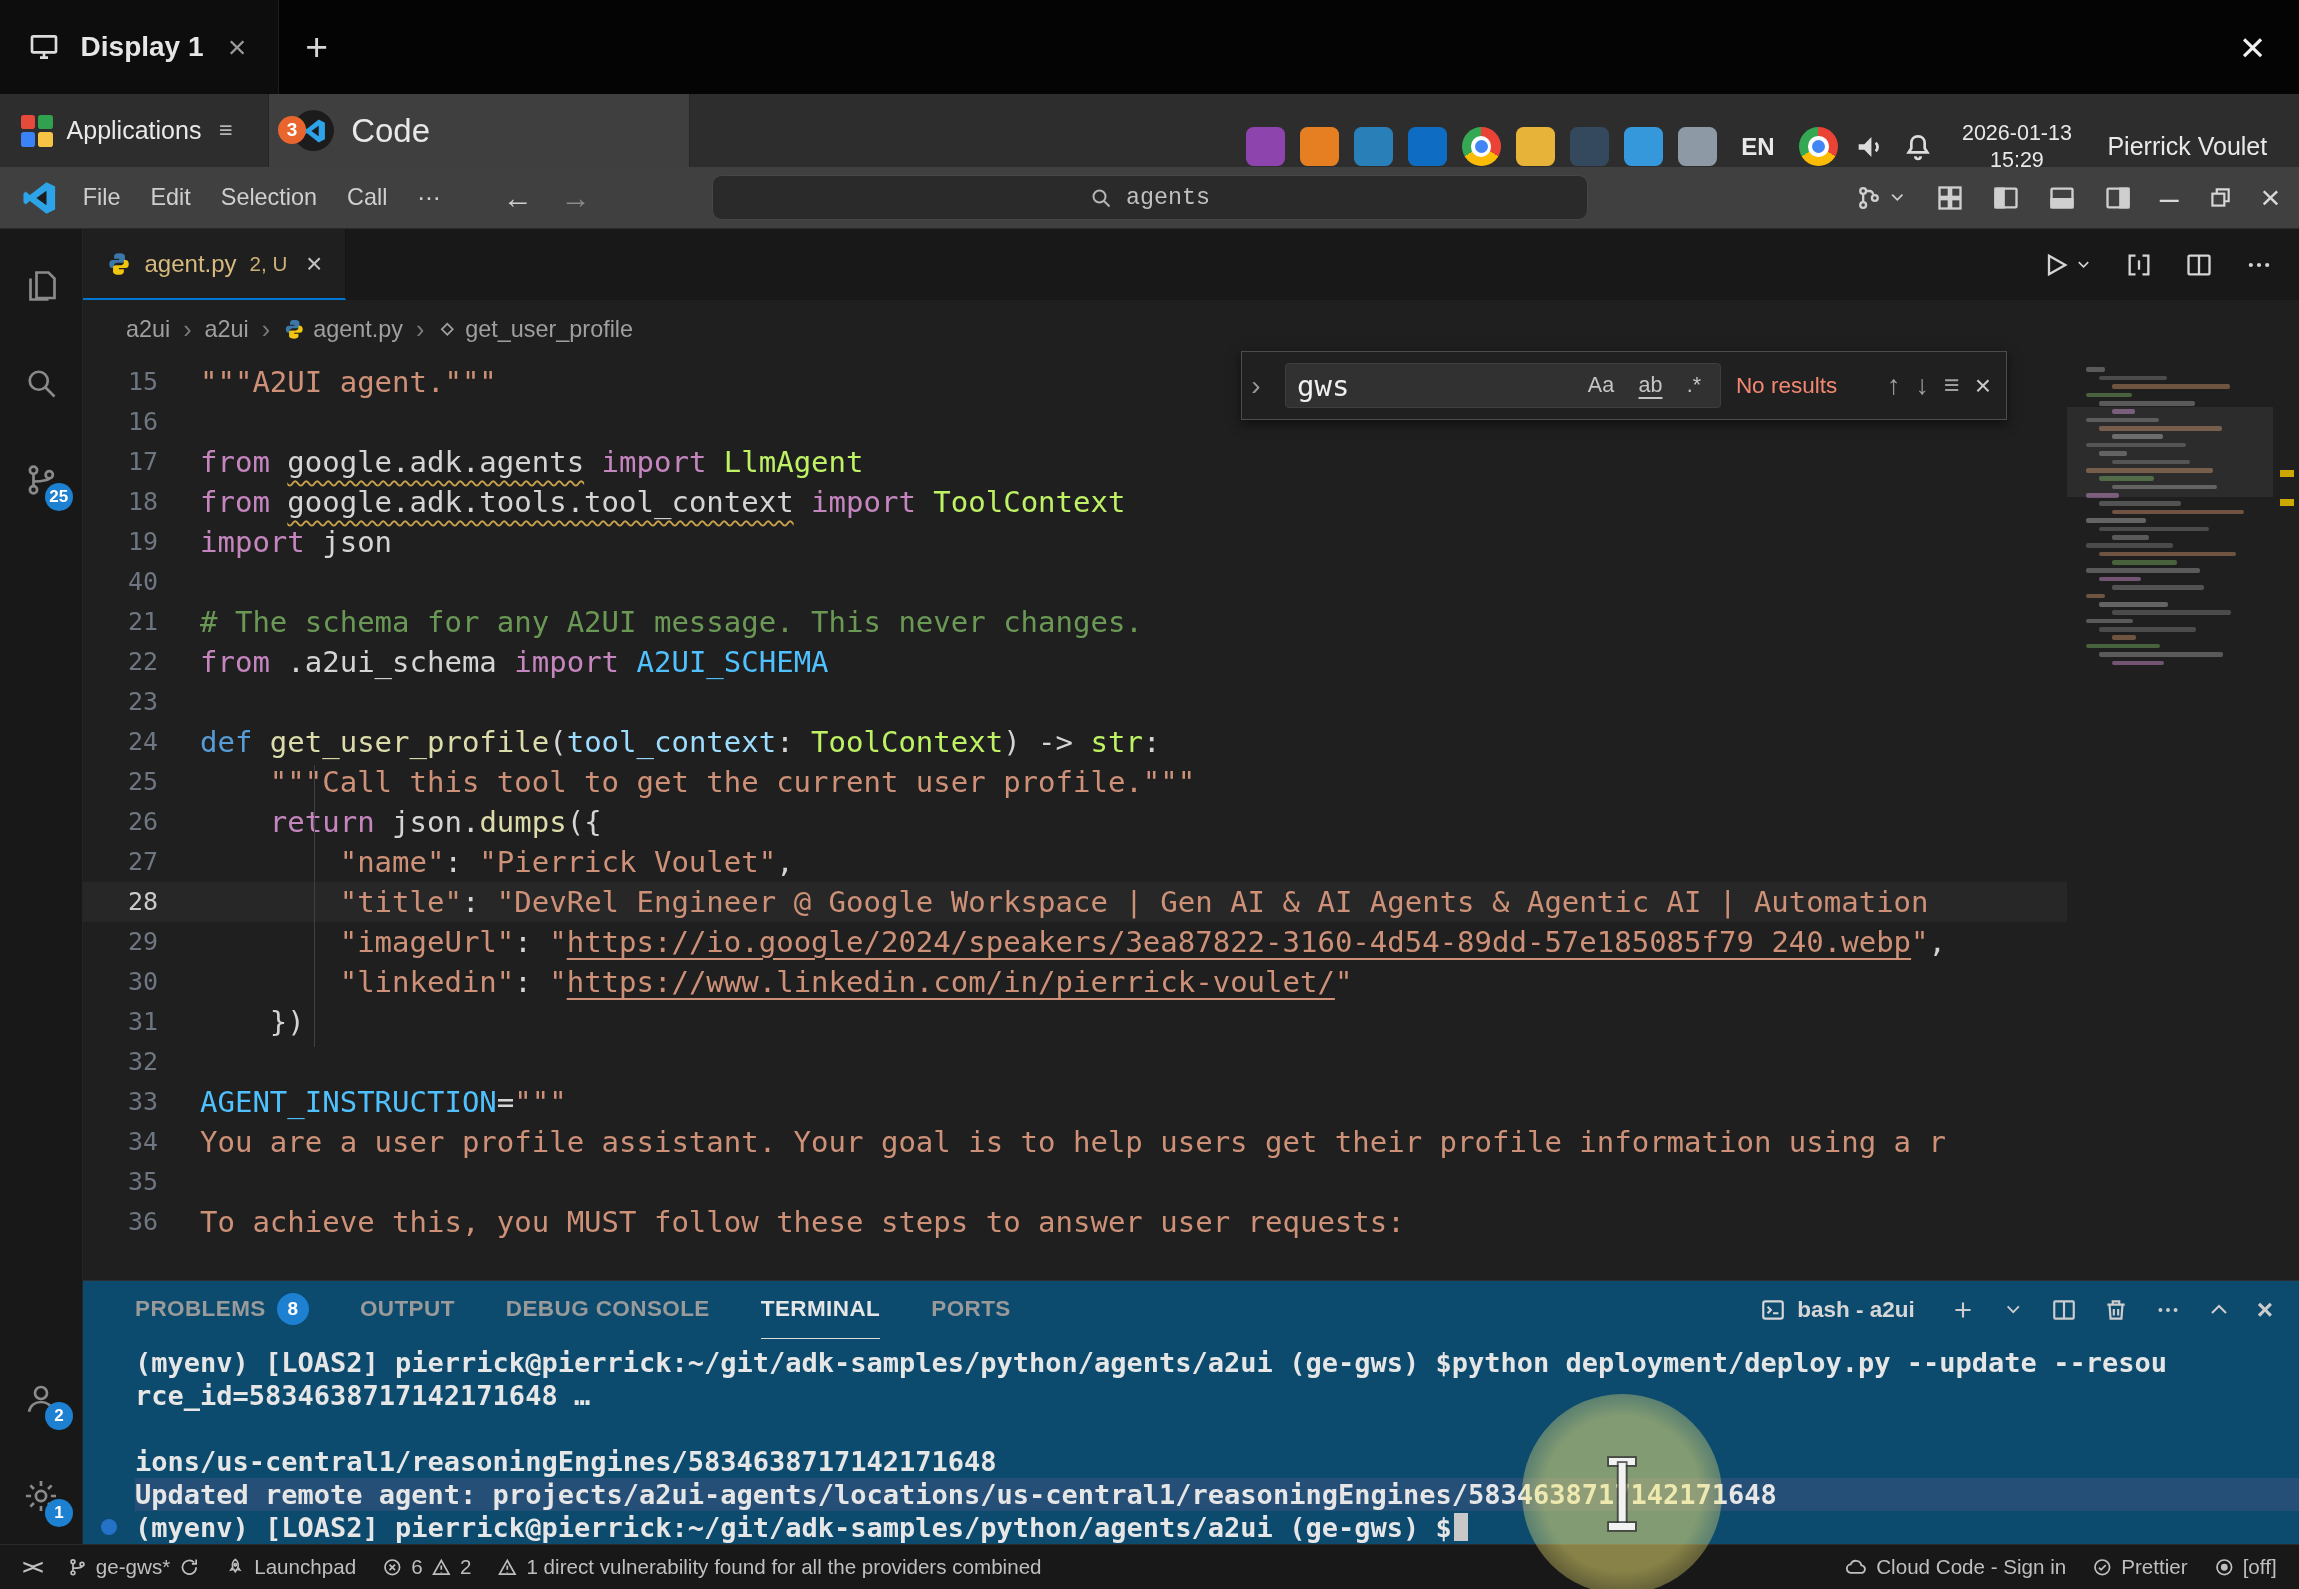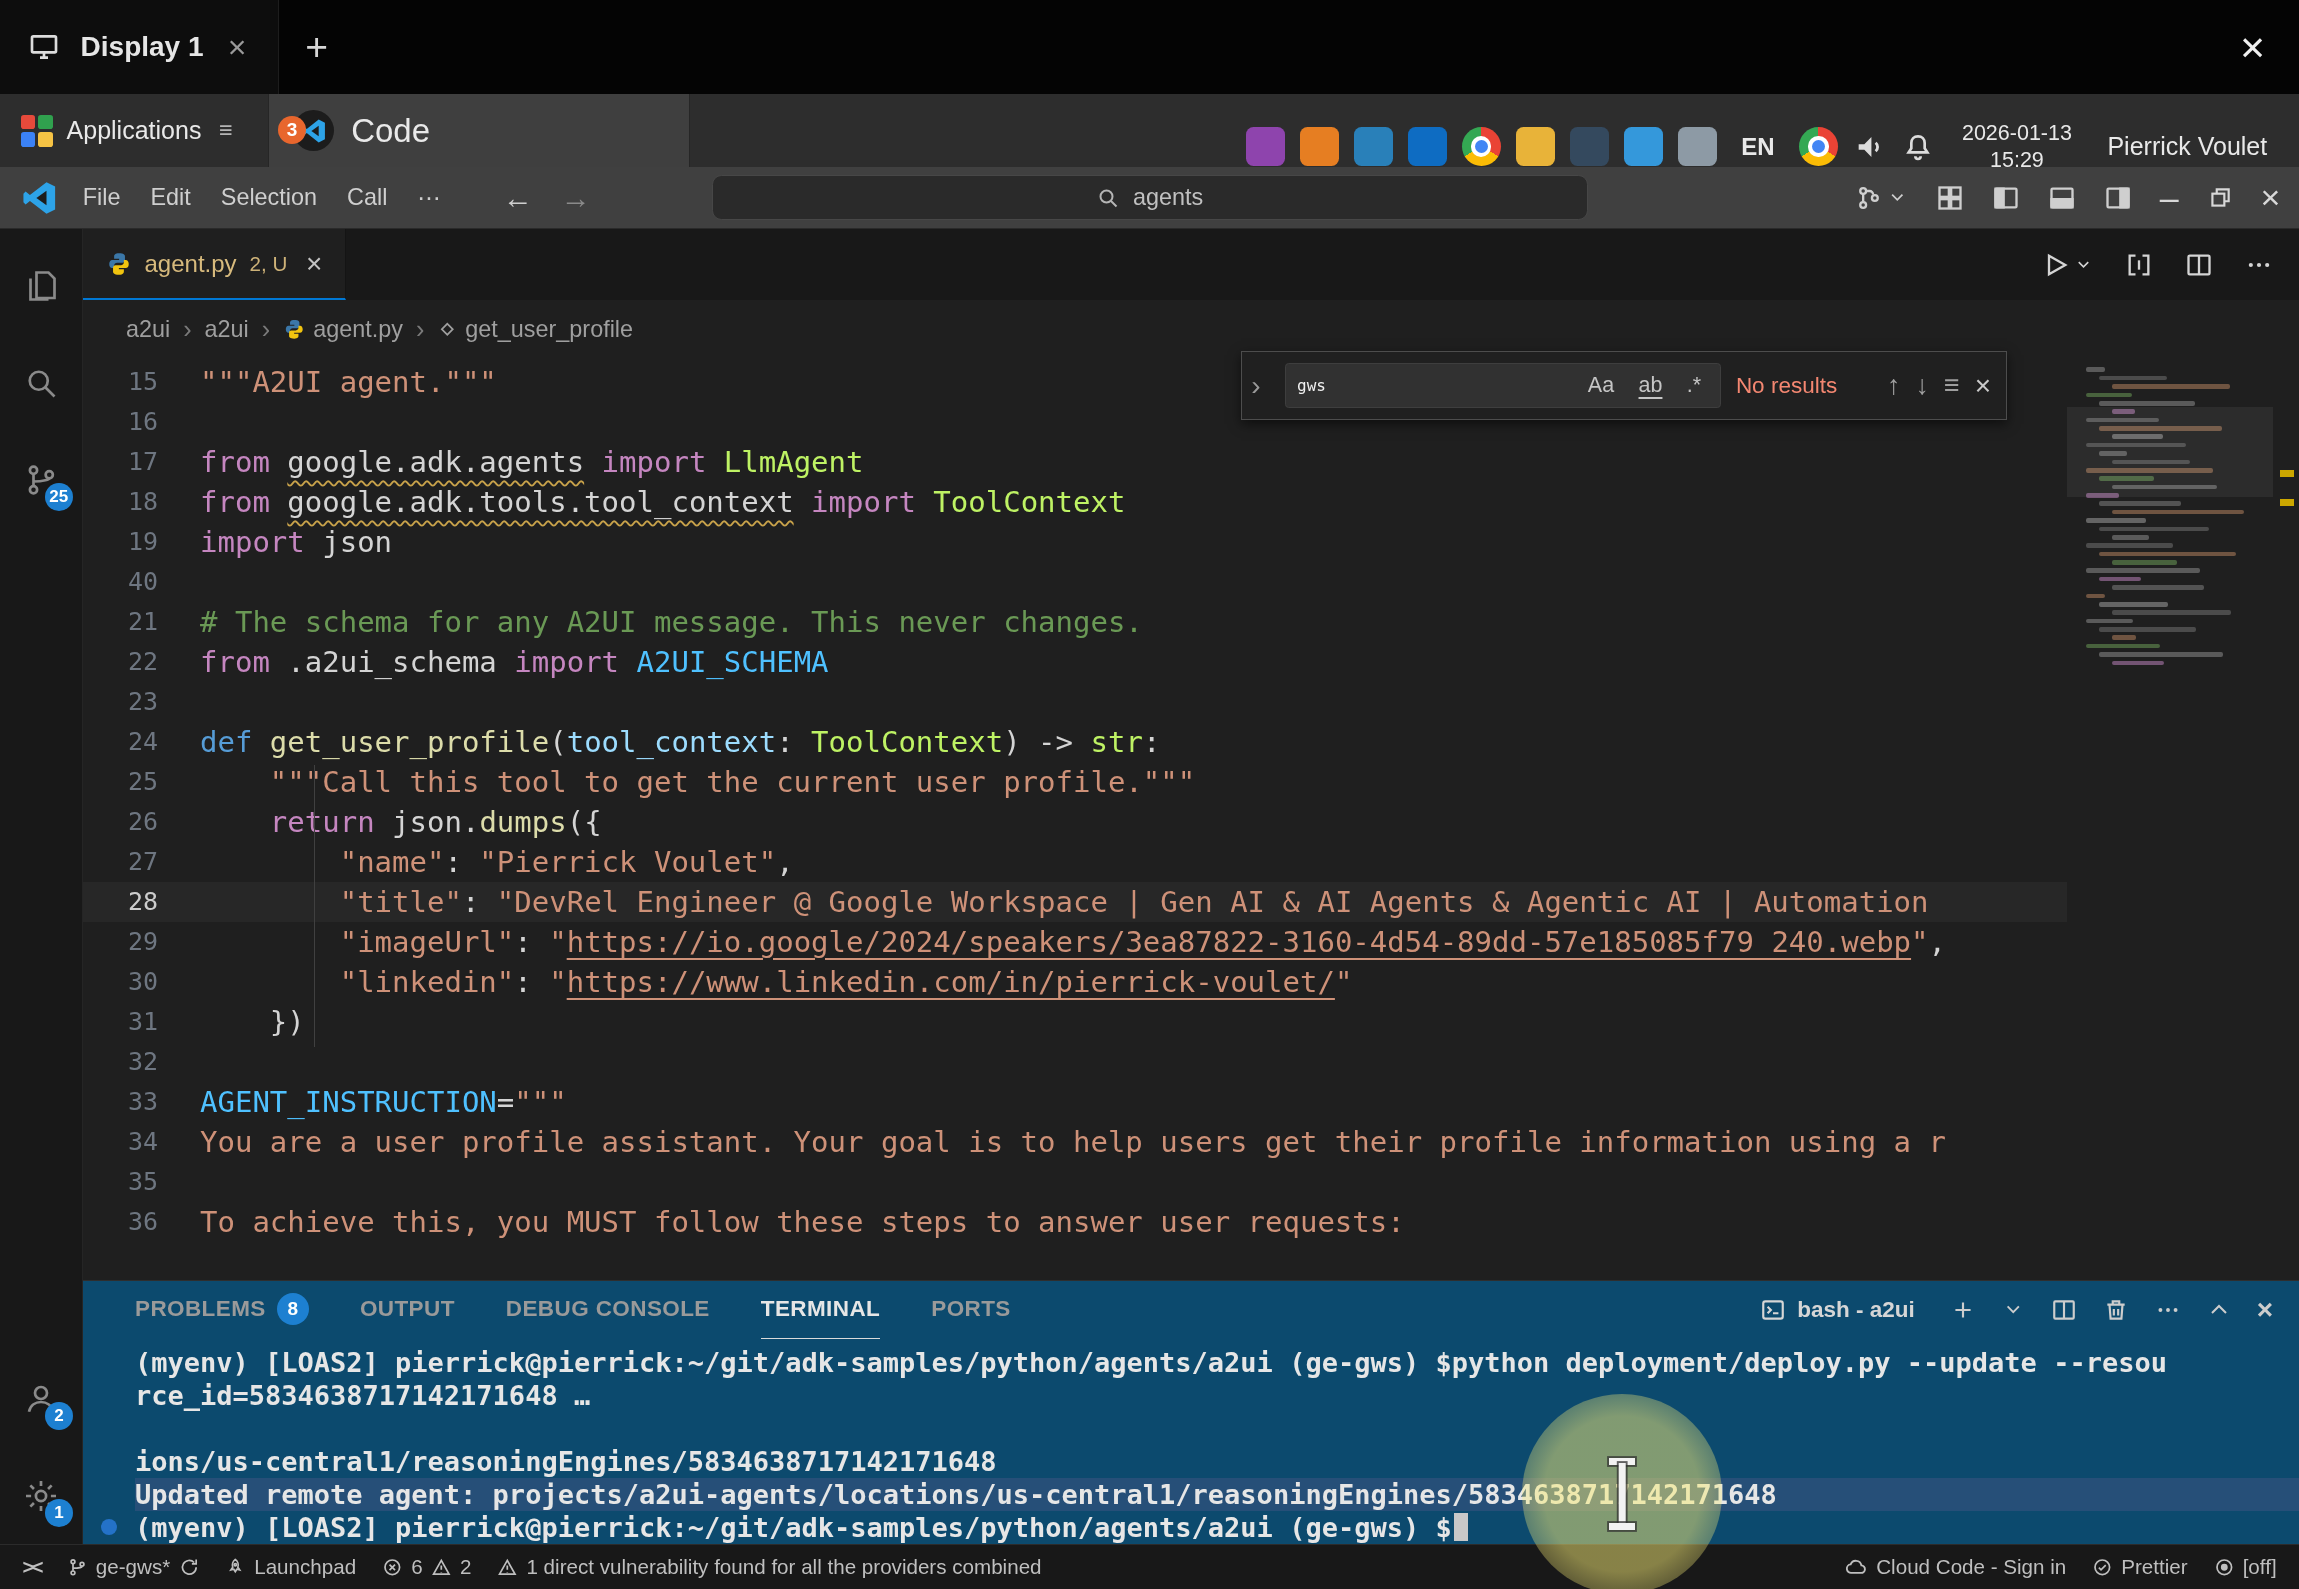--- a/index.html
+++ b/index.html
@@ -34,21 +34,21 @@
   .chrome-ico::after { content:""; position:absolute; inset:13px; border-radius:50%; background:#4285f4; }
   .clock { text-align:center; font-size:21.5px; line-height:1.25; margin:0 13px; }
   .user { font-size:25px; margin:0 20.6px 0 7.5px; white-space:nowrap; }
 
   
   .vscode { display:flex; flex-direction:column; height:1422px; }
   .titlebar { height:62px; background:#404040; border-bottom:0.9px solid #2a2a2a; display:flex; align-items:center; padding:0 13px; position:relative; }
   .menus { display:flex; align-items:center; }
   .menu-item { font-size:23.4px; color:#cfcfcf; padding:7.5px 15px; border-radius:7.5px; }
   .nav { display:flex; gap:28px; margin:0 28px 0 47px; color:#cfcfcf; font-size:30px; }
-  .cmd-center { position:absolute; left:50%; transform:translateX(-50%); width:876px; height:45px; background:#2a2a2a; border:0.9px solid #474747; border-radius:9.4px; display:flex; align-items:center; justify-content:center; gap:13px; color:#c0c0c0; font-size:23.4px; }
+  .cmd-center { position:absolute; left:50%; transform:translateX(-50%); width:876px; height:45px; background:#2a2a2a; border:0.9px solid #474747; border-radius:9.4px; display:flex; align-items:center; justify-content:center; gap:13px; color:#c0c0c0; font-size:23.4px;font-family:Liberation Mono, monospace; }
   .tb-right { margin-left:auto; display:flex; align-items:center; gap:28px; color:#cfcfcf; padding-right:5.6px; }
   .winctl { font-size:34px; color:#d8d8d8; }
 
   .main-row { flex:1; display:flex; min-height:0; }
   .activitybar { flex:0 0 83px; background:#181818; border-right:0.9px solid #252525; display:flex; flex-direction:column; align-items:center; padding:34px 0 26px; gap:52px; }
   .ab-item { position:relative; width:45px; height:45px; display:flex; align-items:center; justify-content:center; color:#8a8a8a; }
   .ab-badge { position:absolute; right:-9.4px; bottom:-9.4px; background:#1d80d1; min-width:28px; height:28px; border-radius:14px; color:#fff; font-size:17px; display:flex; align-items:center; justify-content:center; padding:0 4.7px; font-weight:600; }
   .ab-spacer { flex:1; }
 
   .workbench { flex:1; display:flex; flex-direction:column; min-width:0; position:relative; }
@@ -81,21 +81,21 @@
   .minimap { flex:0 0 206px; position:relative; padding:9.4px 0 0 15px; overflow:hidden; }
   .mmbar { height:4.7px; margin-bottom:3.7px; border-radius:1.9px; }
   .mm-viewport { position:absolute; left:0; right:0; top:49px; height:90px; background:rgba(255,255,255,0.06); }
   .scrollbar { flex:0 0 26px; position:relative; }
   .sb-marker { position:absolute; right:4.7px; width:14px; height:6.6px; background:#cca700; }
 
   
   .find { position:absolute; top:122px; right:292px; height:69px; background:#202020; border:0.9px solid #4d4d4d; box-shadow:0 3.7px 11.2px rgba(0,0,0,.55); display:flex; align-items:center; gap:15px; padding-right:15px; z-index:30; }
   .find-grip { width:28px; align-self:stretch; display:flex; align-items:center; justify-content:center; color:#9a9a9a; font-size:28px; }
   .find-input { width:436px; height:45px; background:#313131; border:0.9px solid #3e3e3e; border-radius:3.7px; display:flex; align-items:center; padding:0 11.2px; gap:9.4px; }
-  .find-value { flex:1; color:#f0f0f0; font-size:16px; font-family:"DejaVu Sans Mono",monospace; }
+  .find-value { flex:1; color:#f0f0f0; font-size:29px; font-family:"DejaVu Sans Mono",monospace; }
   .find-toggle { color:#c5c5c5; font-size:21.5px; padding:1.9px 7.5px; border-radius:5.6px; }
   .find-toggle.word { text-decoration:underline; text-underline-offset:4.7px; }
   .find-status { color:#f48771; font-size:22.5px; min-width:136px; }
   .find-nav { color:#9f9f9f; font-size:27px; }
   .find-close { color:#c9c9c9; font-size:28px; }
 
   
   .panel { flex:0 0 260px; background:#0c4a6e; border-top:0.9px solid #2e2e2e; display:flex; flex-direction:column;font-weight:bold; }
   .panel-head { height:58px; display:flex; align-items:stretch; padding:0 26px 0 52px; }
   .panel-tab-bar { display:flex; align-items:stretch; gap:51px; height:100%; }

